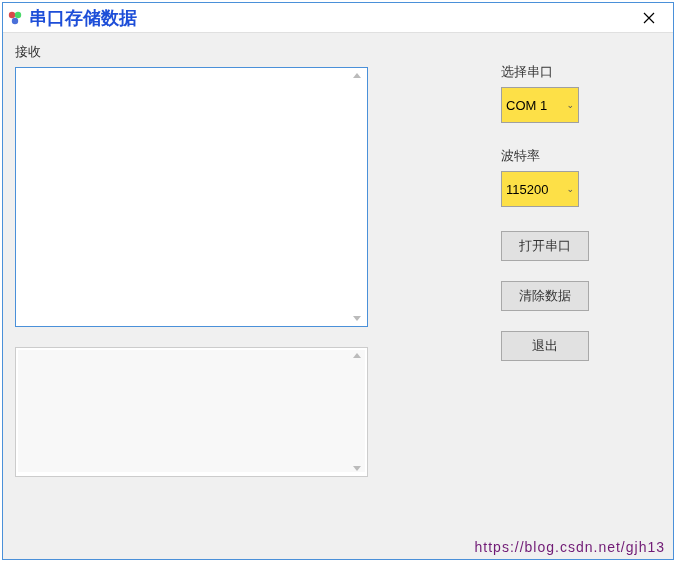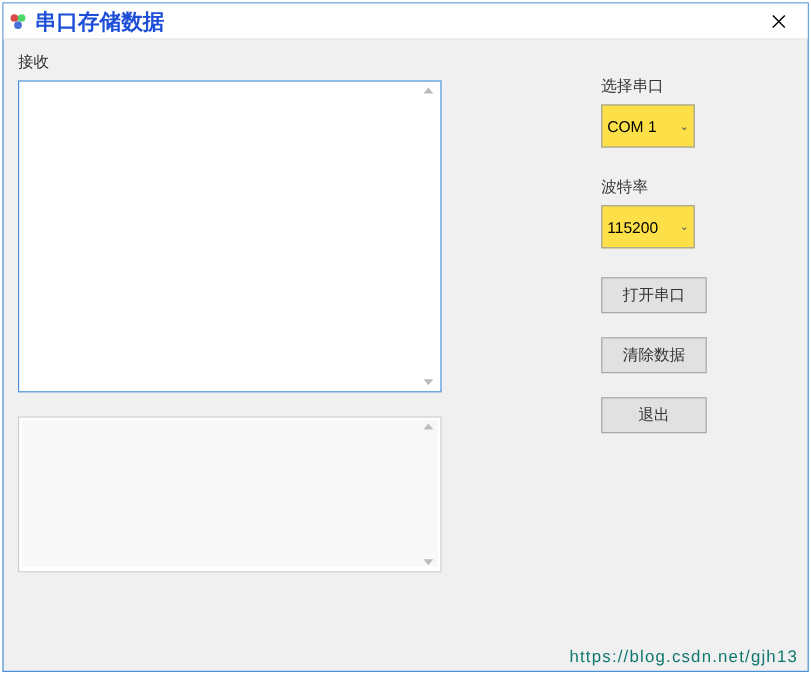--- a/index.html
+++ b/index.html
@@ -166,21 +166,21 @@
     .scroll-hint::after {
       bottom: 2px;
       border-top: 5px solid #bbb;
     }
     .textarea-wrap { position: relative; }
     .watermark {
       position: absolute;
       right: 8px;
       bottom: 4px;
       font-size: 14px;
-      color: #0f766e;
+      color: #701a75;
       letter-spacing: 1px;
       font-family: Arial, sans-serif;
       pointer-events: none;
     }
   </style>
 </head>
 <body>
 
 <div class="window">
   <div class="titlebar">

